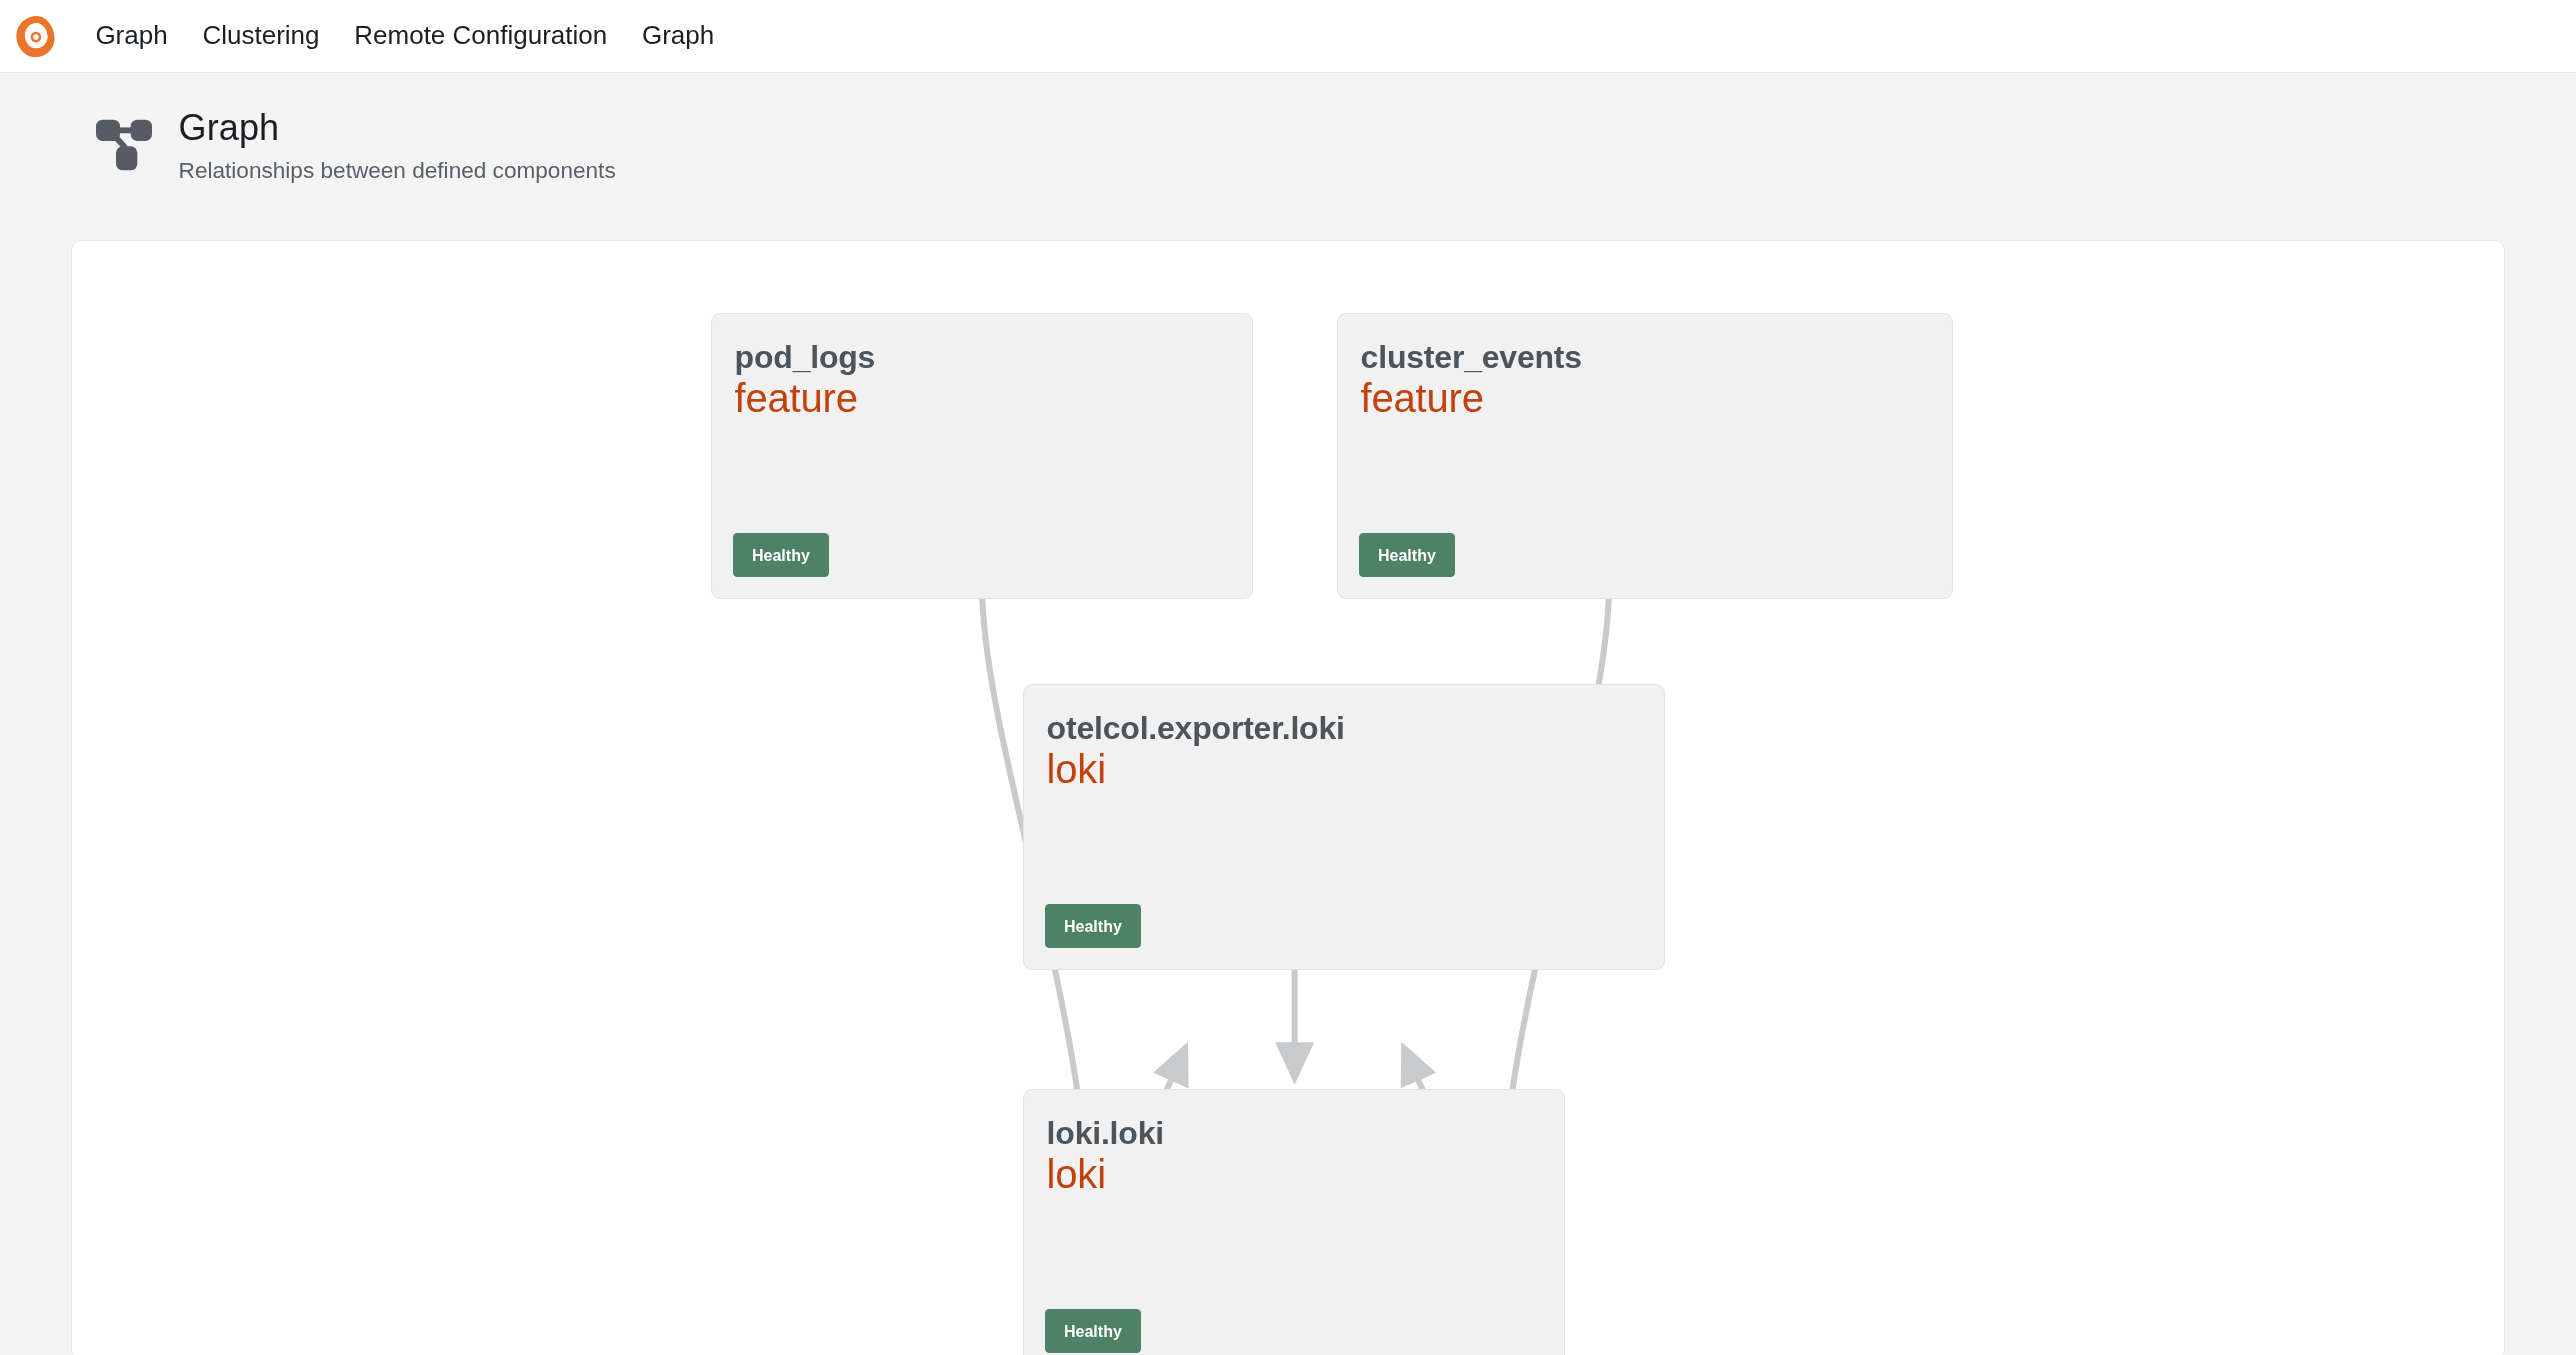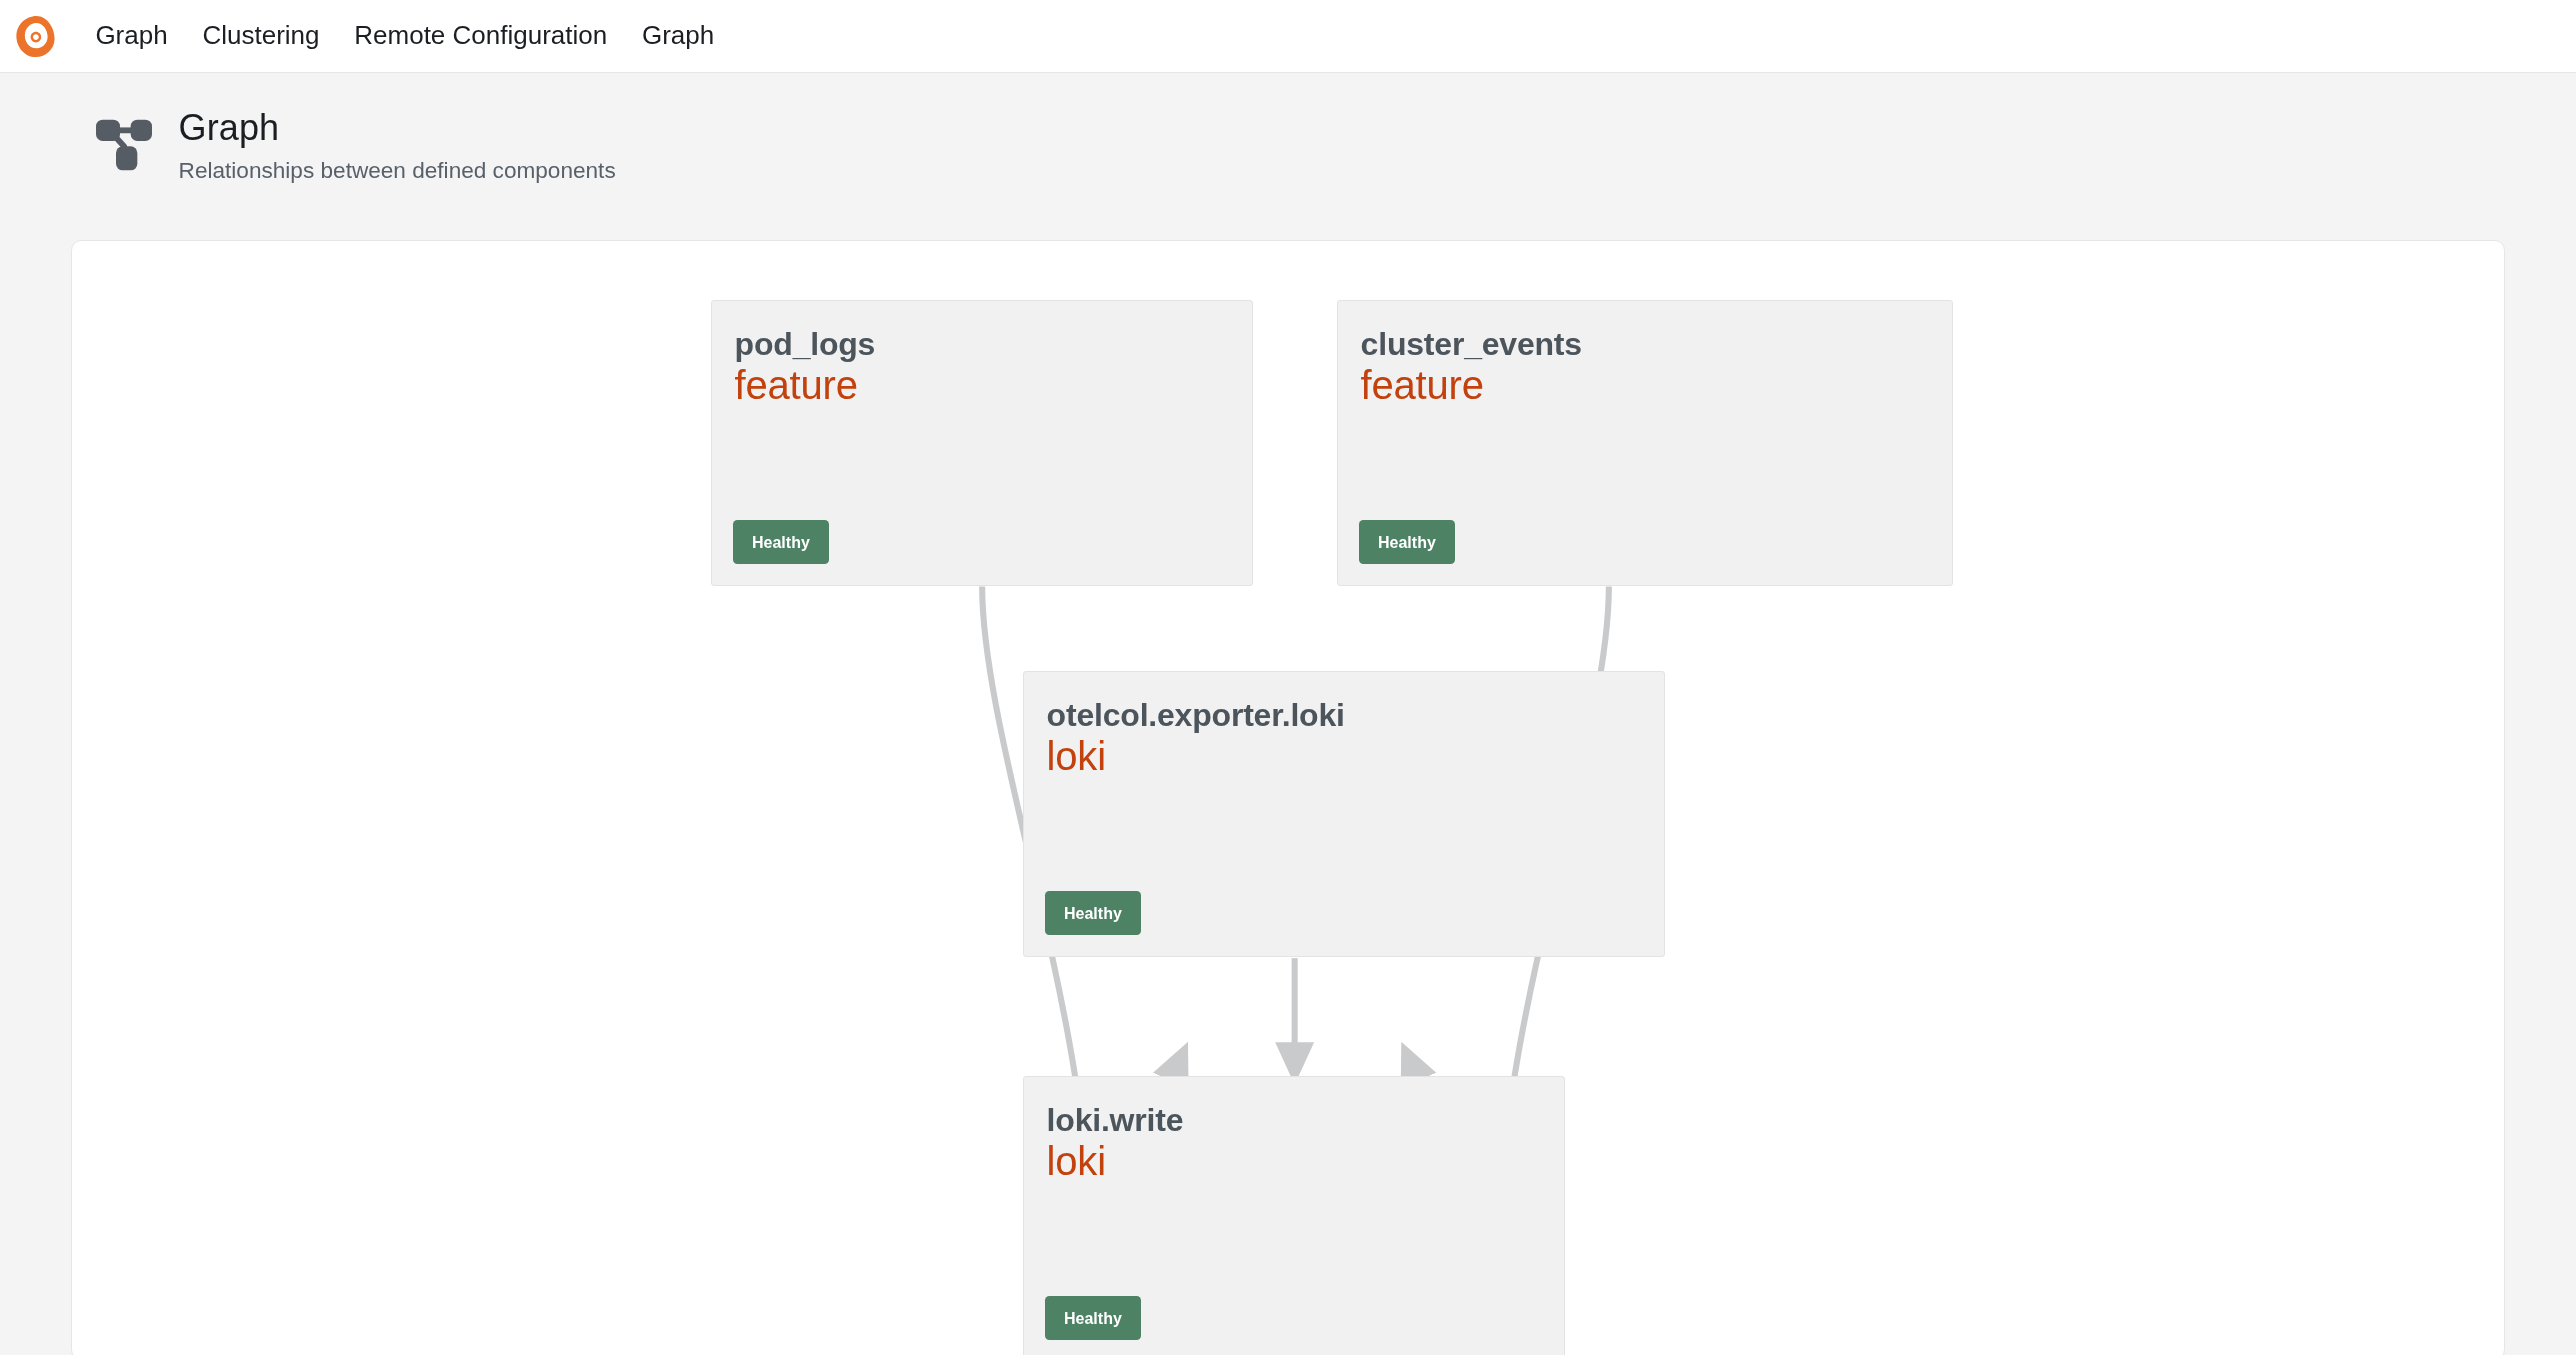--- a/index.html
+++ b/index.html
@@ -120,24 +120,25 @@
     width: 2434px;
     height: 1120px;
     overflow: visible;
   }
 
   
   .gnode {
     position: absolute;
     background: #f1f1f1;
     border: 1.7px solid #e3e3e4;
-    border-radius: 3px;
+    border-radius: 9px;
     padding: 22.6px 22.6px 0 22.6px;
     cursor: pointer;
     z-index: 5;
+    margin-top: 13px;
   }
 
   .gnode-title {
     font-size: 32px;
     line-height: 41px;
     font-weight: 700;
     color: #4c545c;
     white-space: nowrap;
     letter-spacing: -0.2px;
   }
@@ -228,19 +229,19 @@
         <div class="gnode-title">cluster_events</div>
         <div class="gnode-subtitle">feature</div>
         <div class="gnode-badge">Healthy</div>
       </div>
       <div class="gnode" style="left: 951px; top: 430px; width: 642px; height: 286px;">
         <div class="gnode-title">otelcol.exporter.loki</div>
         <div class="gnode-subtitle">loki</div>
         <div class="gnode-badge">Healthy</div>
       </div>
       <div class="gnode" style="left: 951px; top: 835px; width: 542px; height: 286px;">
-        <div class="gnode-title">loki.write</div>
+        <div class="gnode-title">loki.loki</div>
         <div class="gnode-subtitle">loki</div>
         <div class="gnode-badge">Healthy</div>
       </div>
     </div>
 </div>
 
 
 </body></html>

